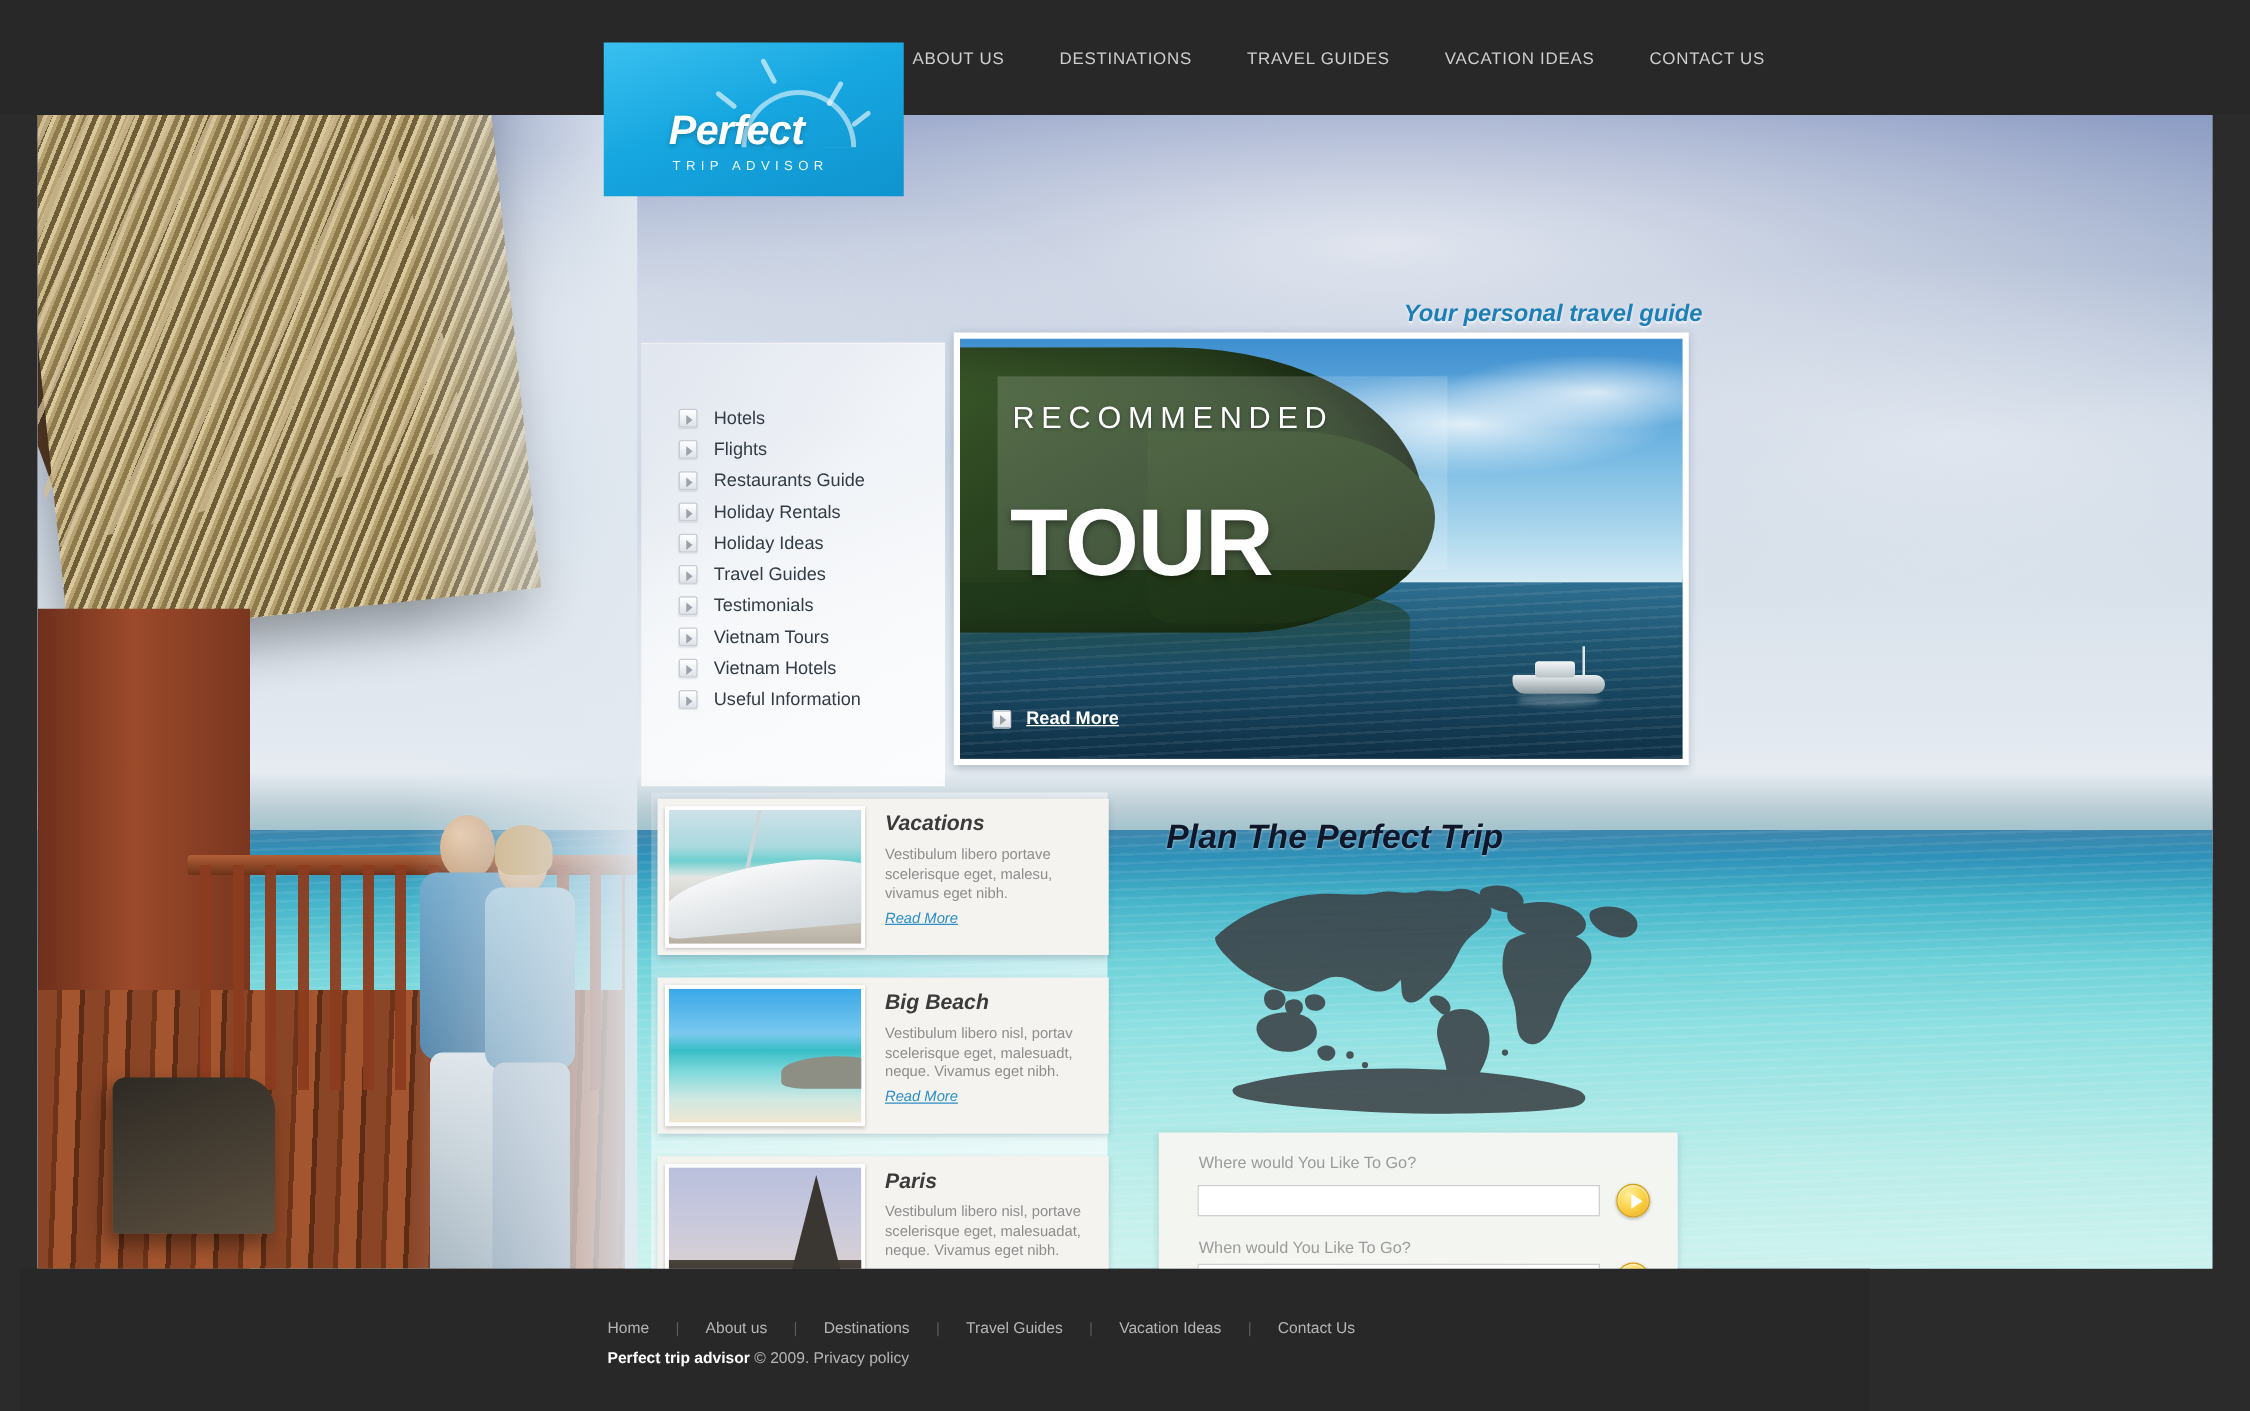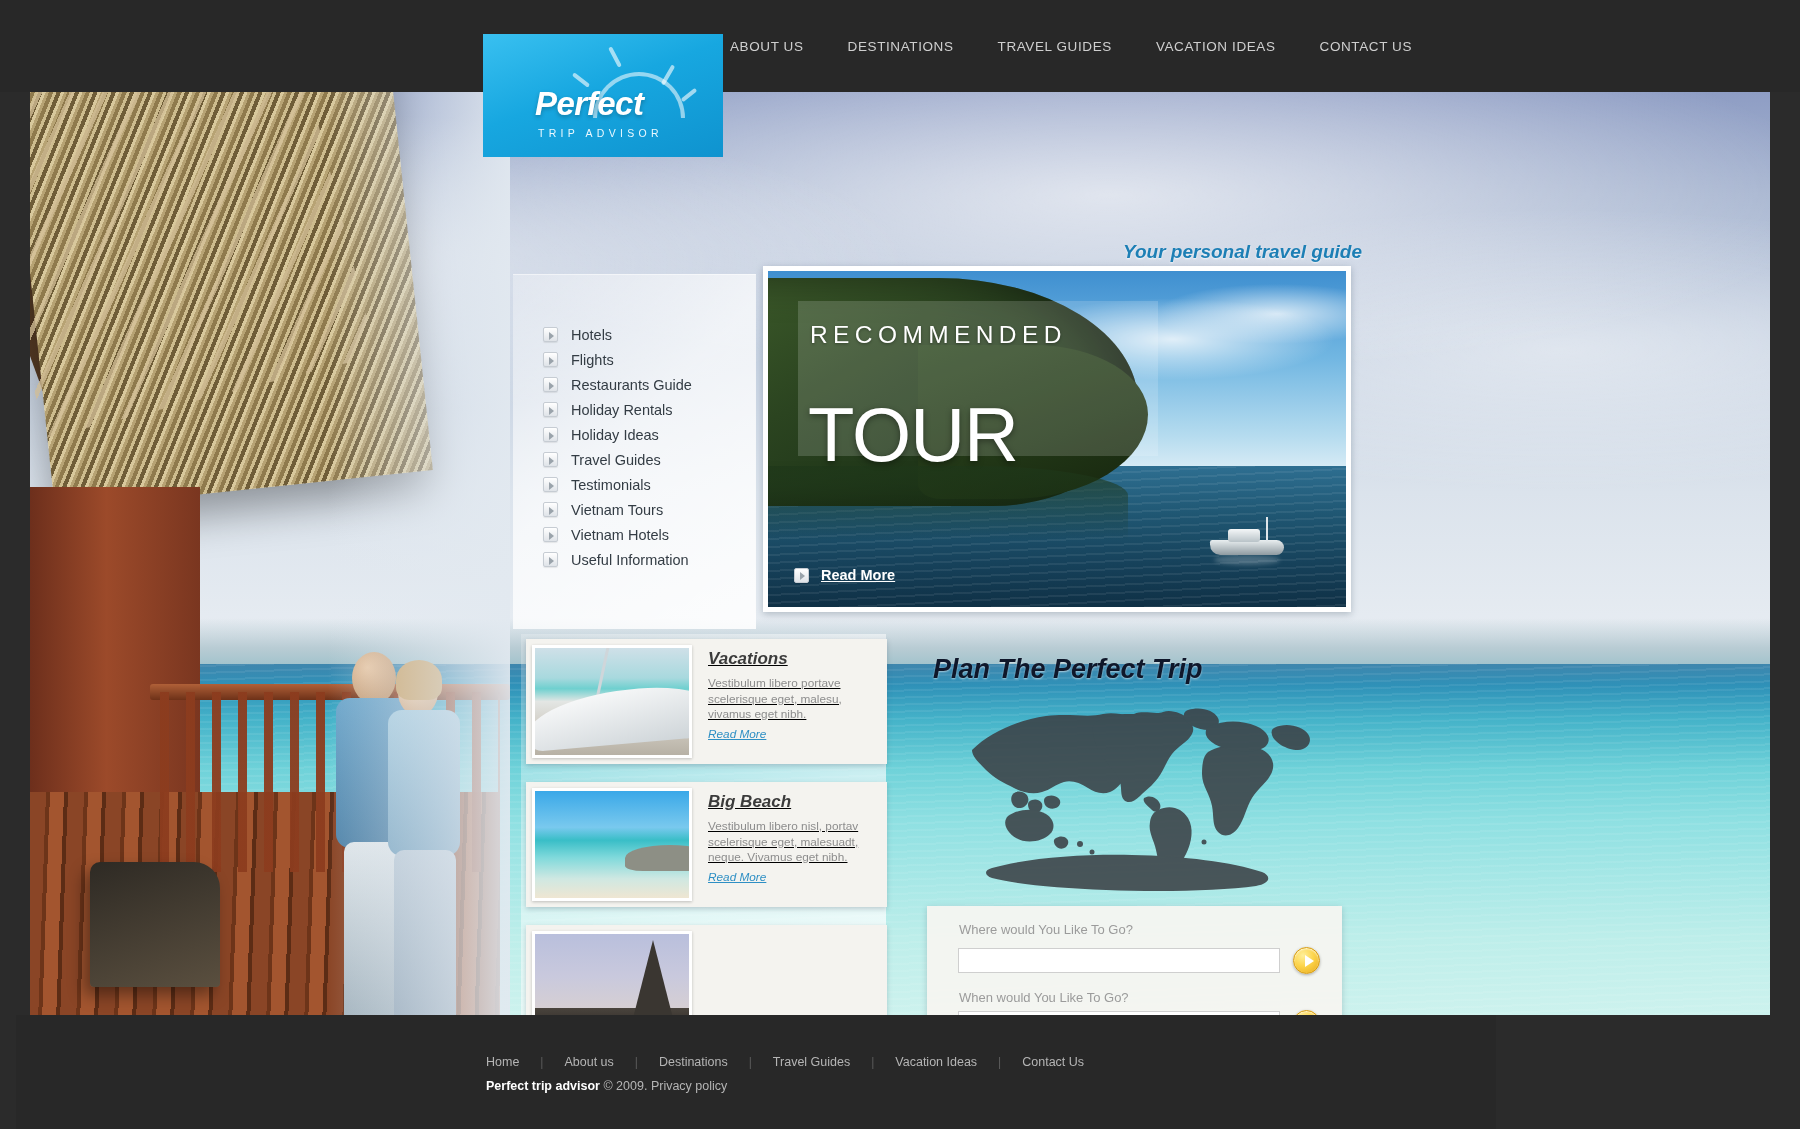--- a/index.html
+++ b/index.html
@@ -345,21 +345,21 @@
     text-shadow: 0 1px 3px rgba(0,0,0,.35);
   }
   .cap-mid {
     position: absolute; left: 10px; top: 42px;
     font-size: 49px; font-weight: bold; letter-spacing: -1px;
     color: #ffffff; white-space: nowrap;
     text-shadow: 0 2px 5px rgba(0,0,0,.4);
   }
   .cap-big {
     position: absolute; left: 10px; top: 90px;
-    font-size: 76px; font-weight: normal; letter-spacing: -1px;
+    font-size: 76px; font-weight: bold; letter-spacing: -1px;
     color: #ffffff; white-space: nowrap;
     text-shadow: 0 2px 6px rgba(0,0,0,.4);
   }
   .banner-more {
     position: absolute; left: 26px; bottom: 24px;
     display: flex; align-items: center; gap: 12px;
     z-index: 4; cursor: pointer;
   }
   .banner-more .txt {
     color: #ffffff; font-size: 14.5px; font-weight: bold;
@@ -422,21 +422,20 @@
     border-bottom: 86px solid #3a3631;
   }
   .ph3:before {
     content:""; position:absolute; left: 0; top: 74px;
     width: 160px; height: 22px;
     background: linear-gradient(180deg,#4a443d,#2d2926);
   }
   .card-body {
     padding: 10px 10px 0 16px;
     overflow: hidden;
-    text-decoration: underline;
   }
   .card-title {
     font-size: 17px; font-weight: bold; font-style: italic;
     color: #3b3b3b; margin-bottom: 7px;
   }
   .card-text {
     font-size: 11.8px; color: #8d8d8d; line-height: 15.5px;
   }
   .card-more {
     display: inline-block; margin-top: 4px;
@@ -645,20 +644,25 @@
         <div class="card-photo ph2"></div>
         <div class="card-body">
           <div class="card-title">Big Beach</div>
           <div class="card-text">Vestibulum libero nisl, portav scelerisque eget, malesuadt, neque. Vivamus eget nibh.</div>
           <span class="card-more">Read More</span>
         </div>
       </div>
 
       <div class="card card3">
         <div class="card-photo ph3"></div>
+        <div class="card-body">
+          <div class="card-title">Paris</div>
+          <div class="card-text">Vestibulum libero nisl, portave scelerisque eget, malesuadat, neque. Vivamus eget nibh.</div>
+          <span class="card-more">Read More</span>
+        </div>
       </div>
     </div>
 
     <div class="plan-title">Plan The Perfect Trip</div>
 
     <div class="globe">
       <svg viewBox="0 0 400 205" xmlns="http://www.w3.org/2000/svg" aria-hidden="true">
         <g fill="#3b4146">
 
           <path d="M52,58 C70,40 98,28 126,24 C150,21 168,26 183,22 C196,19 206,25 214,22

